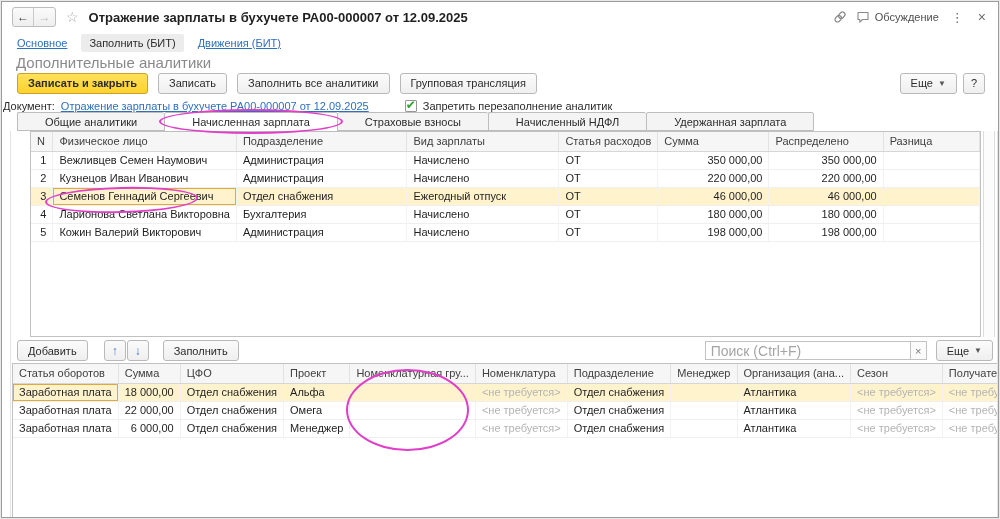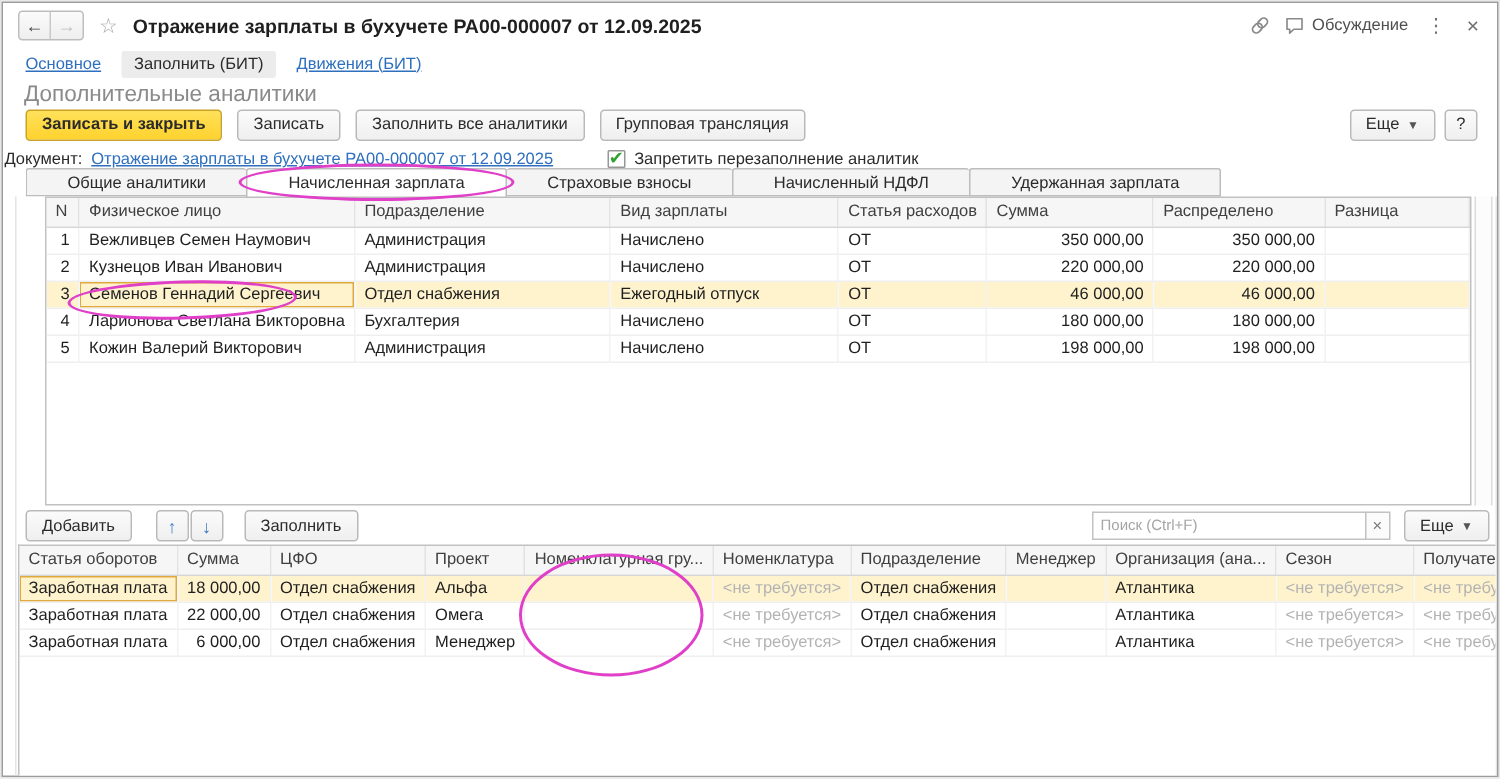--- a/index.html
+++ b/index.html
@@ -75,21 +75,21 @@
   .vscroll { position:absolute; left:981px; top:129px; width:12px; height:206px;
     border-left:1px solid #dcdcdc; border-right:1px solid #dcdcdc; background:#fcfcfc; }
   .guide-l { position:absolute; left:8px; top:129px; height:387px; border-left:1px solid #e4e4e4; }
   .guide-r { position:absolute; left:995px; top:129px; height:387px; border-left:1px solid #e4e4e4; }
 
   
   .ltoolbar { position:absolute; left:15px; top:338px; right:5px; height:21px; display:flex; align-items:center; }
   .movegroup { display:flex; gap:1px; margin:0 14px 0 16px; }
   .movegroup .btn { padding:0 7px; font-weight:bold; color:#3e79c7; font-size:12px; }
   .searchwrap { margin-left:auto; display:flex; align-items:center; }
-  .search { width:183px; height:19px; border:1px solid #c2c2c2; padding:0 5px; font-size:10px;
+  .search { width:206px; height:19px; border:1px solid #c2c2c2; padding:0 5px; font-size:14px;
     font-family:inherit; color:#333; outline:none; }
   .search::placeholder { color:#a5a5a5; }
   .search-x { width:17px; height:19px; margin-left:-1px; border:1px solid #c2c2c2; background:#fbfbfb;
     display:flex; align-items:center; justify-content:center; color:#777; font-size:11px; }
   .searchwrap .btn { margin-left:9px; }
 
   
   .lower-wrap { position:absolute; left:10px; top:361px; width:985px; height:190px;
     border-top:1px solid #c1c1c1; border-left:1px solid #c1c1c1; background:#fff; overflow:hidden; }
   .l-item{width:123px}.l-amount{width:107px}.l-cfo{width:108px}.l-project{width:125px}

